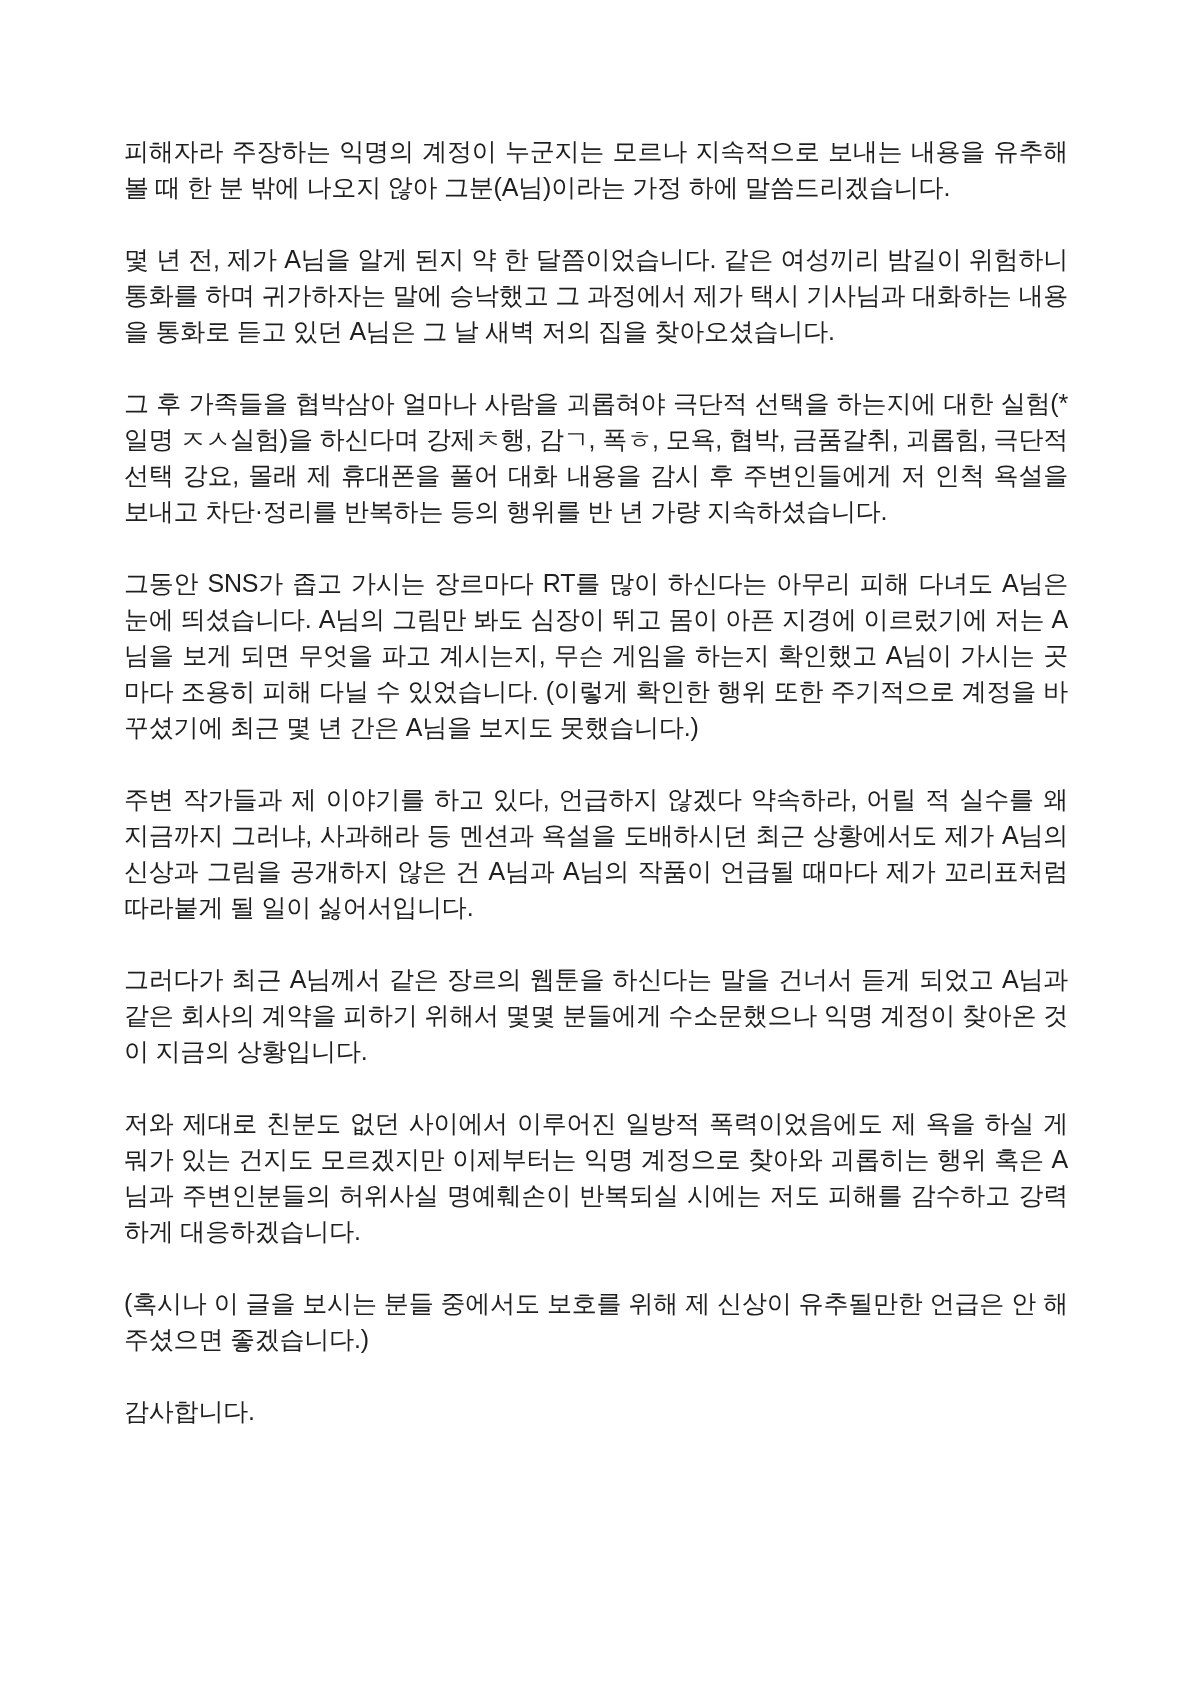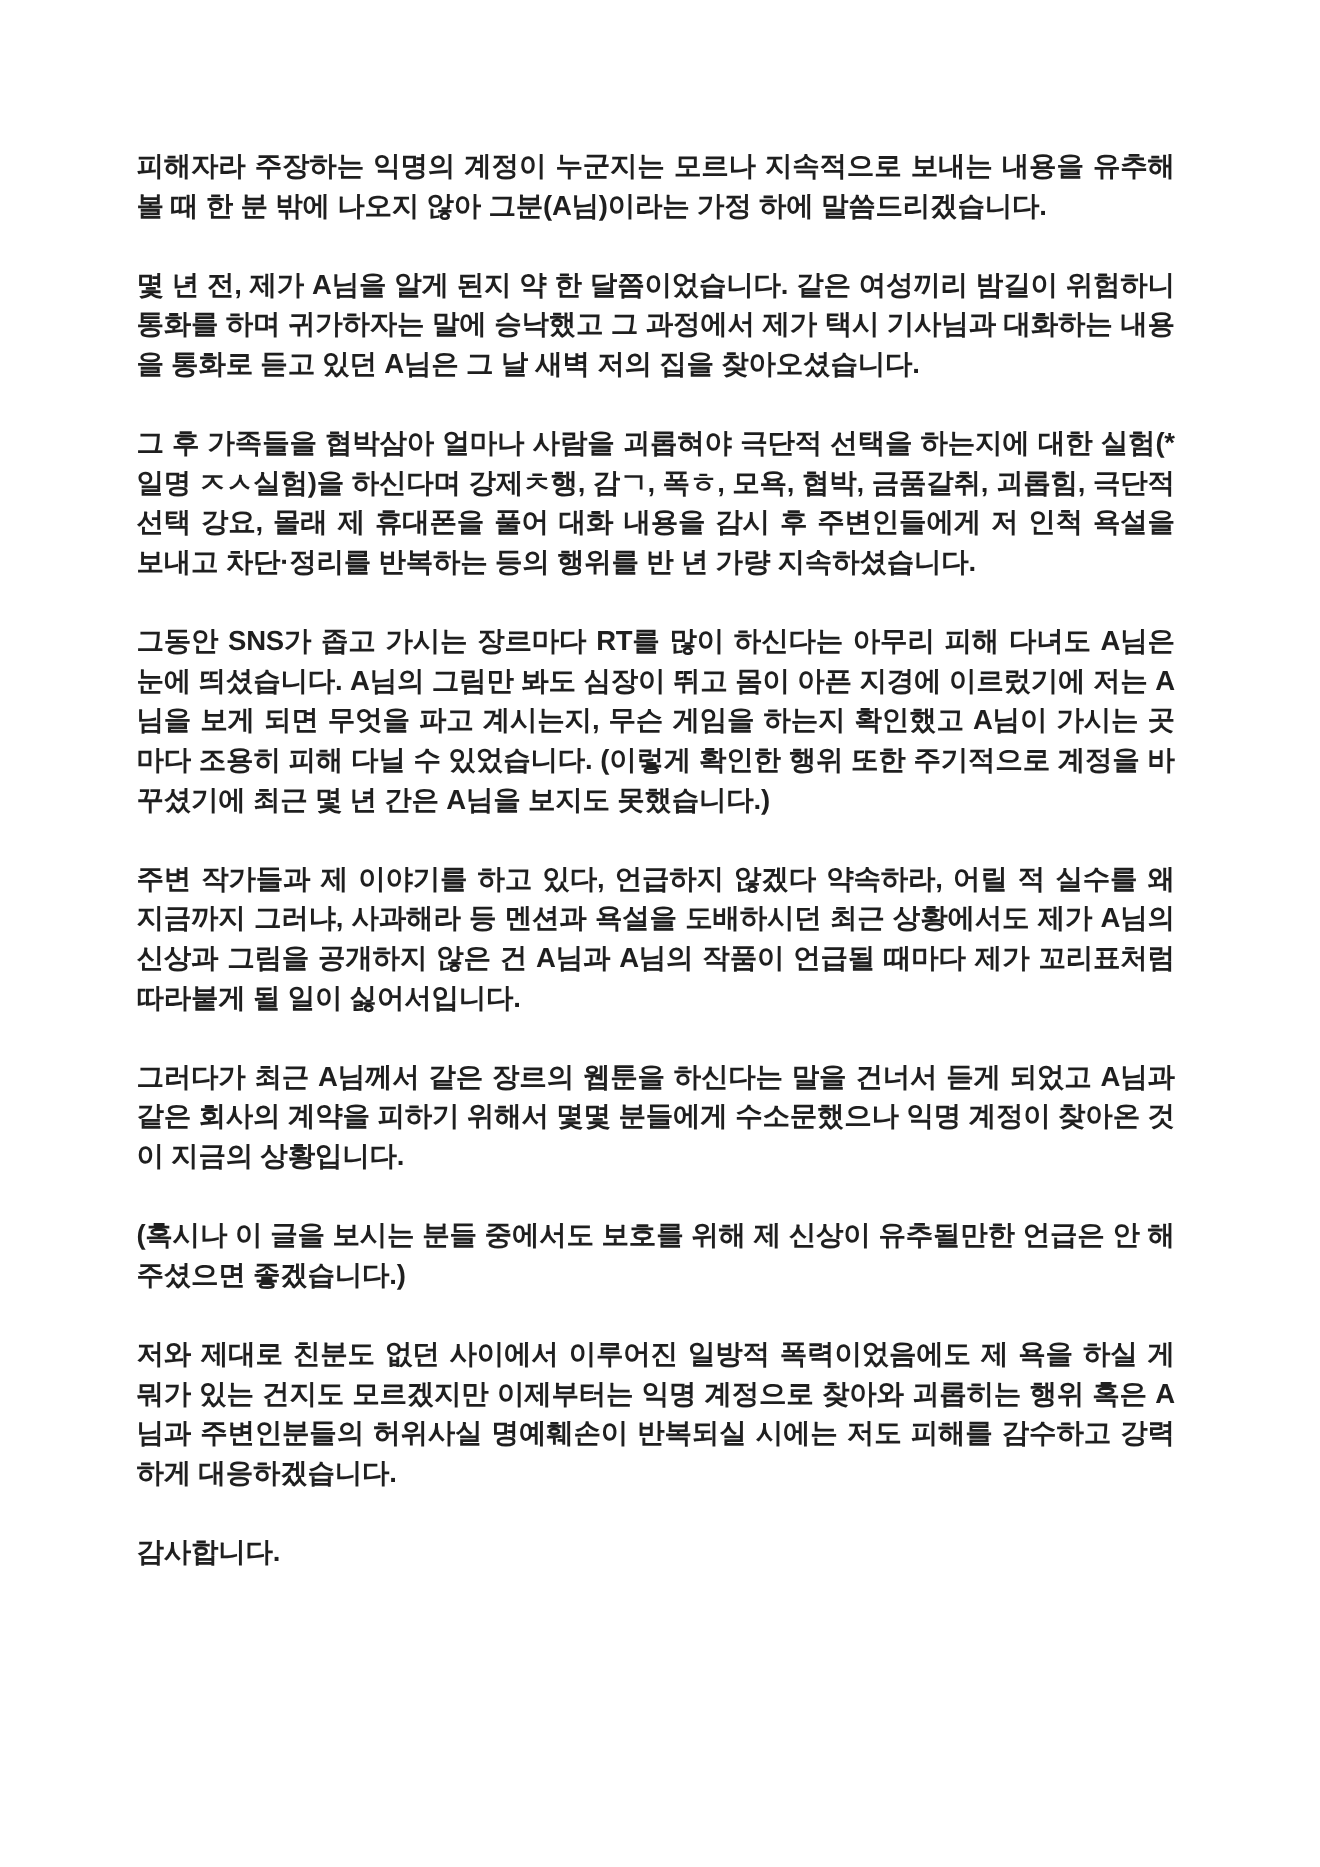--- a/index.html
+++ b/index.html
@@ -18,32 +18,31 @@
     font-size: 25px;
     line-height: 36px;
     color: #1f1f1f;
     text-align: justify;
     letter-spacing: -0.2px;
   }
   .page p {
     margin: 0 0 36px 0;
     word-break: normal;
     line-break: anywhere;
-    font-weight: bold;
   }
   .page p:last-child {
     margin-bottom: 0;
   }
 </style>
 </head>
 <body>
 
 <div class="page">
   <p>피해자라 주장하는 익명의 계정이 누군지는 모르나 지속적으로 보내는 내용을 유추해볼 때 한 분 밖에 나오지 않아 그분(A님)이라는 가정 하에 말씀드리겠습니다.</p>
   <p>몇 년 전, 제가 A님을 알게 된지 약 한 달쯤이었습니다. 같은 여성끼리 밤길이 위험하니 통화를 하며 귀가하자는 말에 승낙했고 그 과정에서 제가 택시 기사님과 대화하는 내용을 통화로 듣고 있던 A님은 그 날 새벽 저의 집을 찾아오셨습니다.</p>
   <p>그 후 가족들을 협박삼아 얼마나 사람을 괴롭혀야 극단적 선택을 하는지에 대한 실험(*일명 ㅈㅅ실험)을 하신다며 강제ㅊ행, 감ㄱ, 폭ㅎ, 모욕, 협박, 금품갈취, 괴롭힘, 극단적 선택 강요, 몰래 제 휴대폰을 풀어 대화 내용을 감시 후 주변인들에게 저 인척 욕설을 보내고 차단·정리를 반복하는 등의 행위를 반 년 가량 지속하셨습니다.</p>
   <p>그동안 SNS가 좁고 가시는 장르마다 RT를 많이 하신다는 아무리 피해 다녀도 A님은 눈에 띄셨습니다. A님의 그림만 봐도 심장이 뛰고 몸이 아픈 지경에 이르렀기에 저는 A님을 보게 되면 무엇을 파고 계시는지, 무슨 게임을 하는지 확인했고 A님이 가시는 곳마다 조용히 피해 다닐 수 있었습니다. (이렇게 확인한 행위 또한 주기적으로 계정을 바꾸셨기에 최근 몇 년 간은 A님을 보지도 못했습니다.)</p>
   <p>주변 작가들과 제 이야기를 하고 있다, 언급하지 않겠다 약속하라, 어릴 적 실수를 왜 지금까지 그러냐, 사과해라 등 멘션과 욕설을 도배하시던 최근 상황에서도 제가 A님의 신상과 그림을 공개하지 않은 건 A님과 A님의 작품이 언급될 때마다 제가 꼬리표처럼 따라붙게 될 일이 싫어서입니다.</p>
   <p>그러다가 최근 A님께서 같은 장르의 웹툰을 하신다는 말을 건너서 듣게 되었고 A님과 같은 회사의 계약을 피하기 위해서 몇몇 분들에게 수소문했으나 익명 계정이 찾아온 것이 지금의 상황입니다.</p>
+  <p>저와 제대로 친분도 없던 사이에서 이루어진 일방적 폭력이었음에도 제 욕을 하실 게 뭐가 있는 건지도 모르겠지만 이제부터는 익명 계정으로 찾아와 괴롭히는 행위 혹은 A님과 주변인분들의 허위사실 명예훼손이 반복되실 시에는 저도 피해를 감수하고 강력하게 대응하겠습니다.</p>
   <p>(혹시나 이 글을 보시는 분들 중에서도 보호를 위해 제 신상이 유추될만한 언급은 안 해주셨으면 좋겠습니다.)</p>
-  <p>저와 제대로 친분도 없던 사이에서 이루어진 일방적 폭력이었음에도 제 욕을 하실 게 뭐가 있는 건지도 모르겠지만 이제부터는 익명 계정으로 찾아와 괴롭히는 행위 혹은 A님과 주변인분들의 허위사실 명예훼손이 반복되실 시에는 저도 피해를 감수하고 강력하게 대응하겠습니다.</p>
   <p>감사합니다.</p>
 </div>
 
 </body></html>

